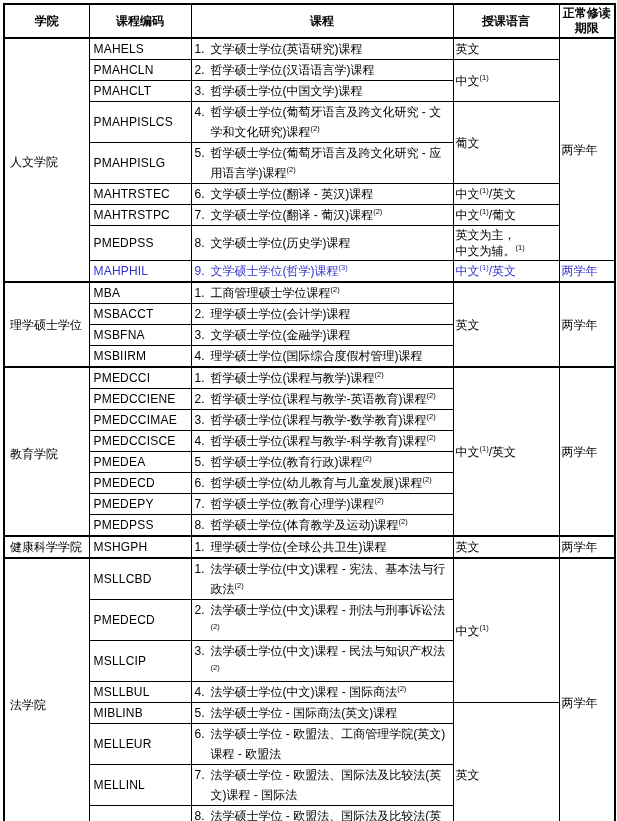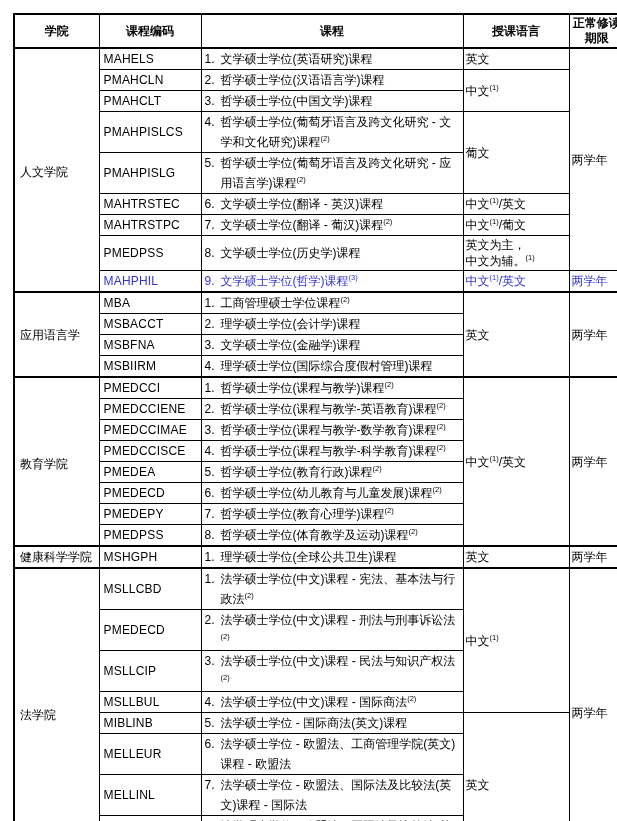--- a/index.html
+++ b/index.html
@@ -7,21 +7,21 @@
     padding: 0;
     background: #ffffff;
     width: 617px;
     font-family: "Liberation Sans", "DejaVu Sans", sans-serif;
     color: #000000;
   }
   .page {
     width: 538px;
     height: 821px;
     box-sizing: border-box;
-    padding: 13px;
+    padding: 3px;
     background: #ffffff;
   }
   table.prog {
     border-collapse: collapse;
     table-layout: fixed;
     width: 611px;
     border: 2px solid #000;
   }
   table.prog th, table.prog td {
     border: 1px solid #000;
@@ -178,21 +178,21 @@
           <td class="course">
             <div class="course-line">
               <span class="num">9.</span>
               <span class="txt">文学硕士学位(哲学)课程<sup>(3)</sup></span>
             </div>
           </td>
           <td class="lang" rowspan="1">中文<sup>(1)</sup>/英文</td>
           <td class="dur" rowspan="1">两学年</td>
         </tr>
         <tr class="section-start">
-          <td class="college mid" rowspan="4">应用语言学</td>
+          <td class="college mid" rowspan="4">理学硕士学位</td>
           <td class="code">MBA</td>
           <td class="course">
             <div class="course-line">
               <span class="num">1.</span>
               <span class="txt">工商管理硕士学位课程<sup>(2)</sup></span>
             </div>
           </td>
           <td class="lang" rowspan="4">英文</td>
           <td class="dur" rowspan="4">两学年</td>
         </tr>

